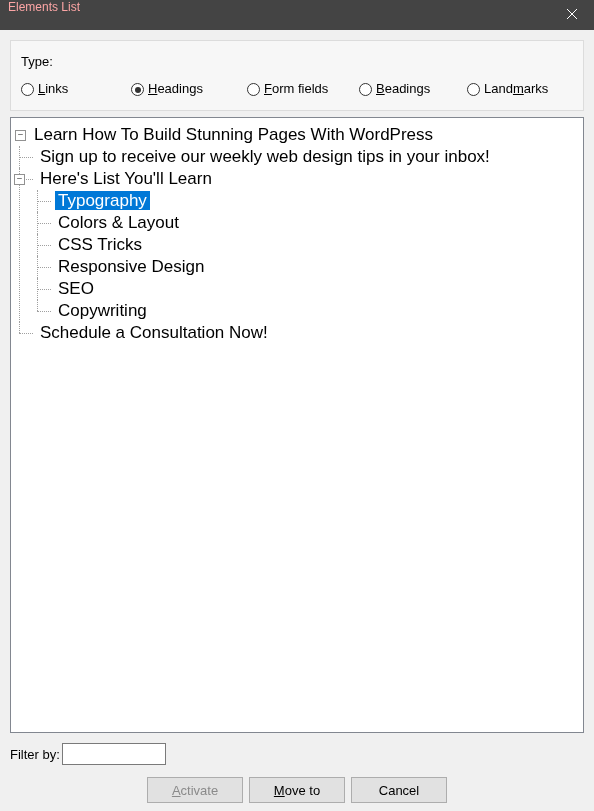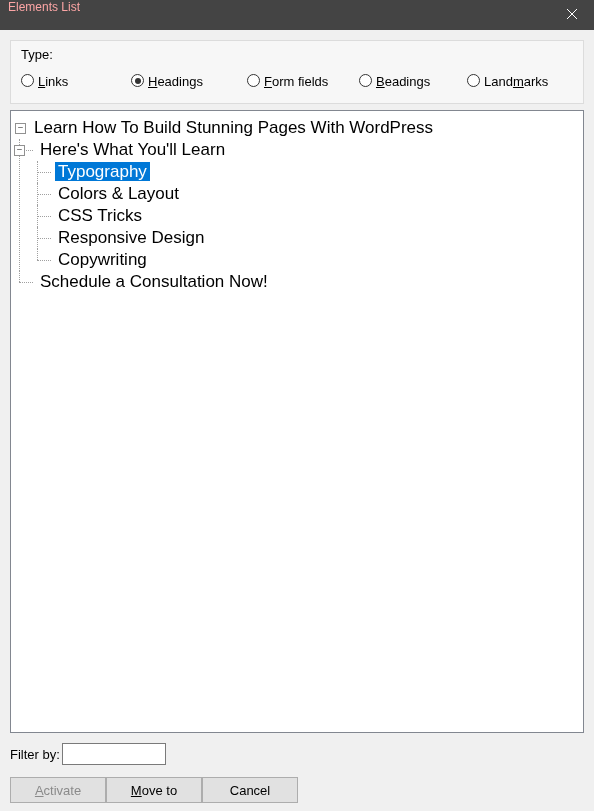--- a/index.html
+++ b/index.html
@@ -38,34 +38,34 @@
     height: calc(811px - 30px);
     box-sizing: border-box;
     display: flex;
     flex-direction: column;
   }
 
   .type-group {
     border: 1px solid #dcdcdc;
     background: #ffffff;
     background: #f7f7f7;
-    padding: 4px 8px 14px 8px;
+    padding: 11px 8px 14px 8px;
     margin-bottom: 4px;
   }
   .type-label {
     font-size: 13px;
     margin: 2px 0 12px 2px;
   }
   .radio-row {
     display: flex;
     gap: 0;
   }
   .radio-item {
     display: flex;
-    align-items: flex-start;
+    align-items: flex-end;
     gap: 4px;
     cursor: default;
     font-size: 13px;
   }
   .ri-links     { margin-left: 2px;  width: 110px; }
   .ri-headings  { width: 116px; }
   .ri-form      { width: 112px; }
   .ri-buttons   { width: 108px; }
   .ri-landmarks { }
 
@@ -173,21 +173,22 @@
     height: 22px;
     border: 1px solid #7a7a7a;
     background: #fff;
     box-sizing: border-box;
     padding: 0 3px;
     font-size: 12px;
   }
 
   .bottom-row2 {
     display: flex;
-    justify-content: flex-start;
+    justify-content: center;
+    gap: 6px;
     margin-top: 12px;
   }
   .btn {
     width: 96px;
     height: 26px;
     border: 1px solid #adadad;
     background: #e1e1e1;
     font-size: 13px;
     display: flex;
     align-items: center;
@@ -243,27 +244,31 @@
   </div>
 
   <div class="tree-area">
     <div class="tree">
       <ul>
         <li>
           <span class="expander minus"></span>
           <span class="node-label" style="margin-left:12px;">Learn How To Build Stunning Pages With WordPress</span>
           <ul>
             <li>
+              <span class="node-label">Sign up to receive our weekly web design tips in your inbox!</span>
+            </li>
+            <li>
               <span class="expander minus"></span>
-              <span class="node-label">Here's What You'll Learn</span>
+              <span class="node-label">Here's List You'll Learn</span>
               <ul>
                 <li><span class="node-label selected">Typography</span></li>
                 <li><span class="node-label">Colors &amp; Layout</span></li>
                 <li><span class="node-label">CSS Tricks</span></li>
                 <li><span class="node-label">Responsive Design</span></li>
+                <li><span class="node-label">SEO</span></li>
                 <li><span class="node-label">Copywriting</span></li>
               </ul>
             </li>
             <li>
               <span class="node-label">Schedule a Consultation Now!</span>
             </li>
           </ul>
         </li>
       </ul>
     </div>

